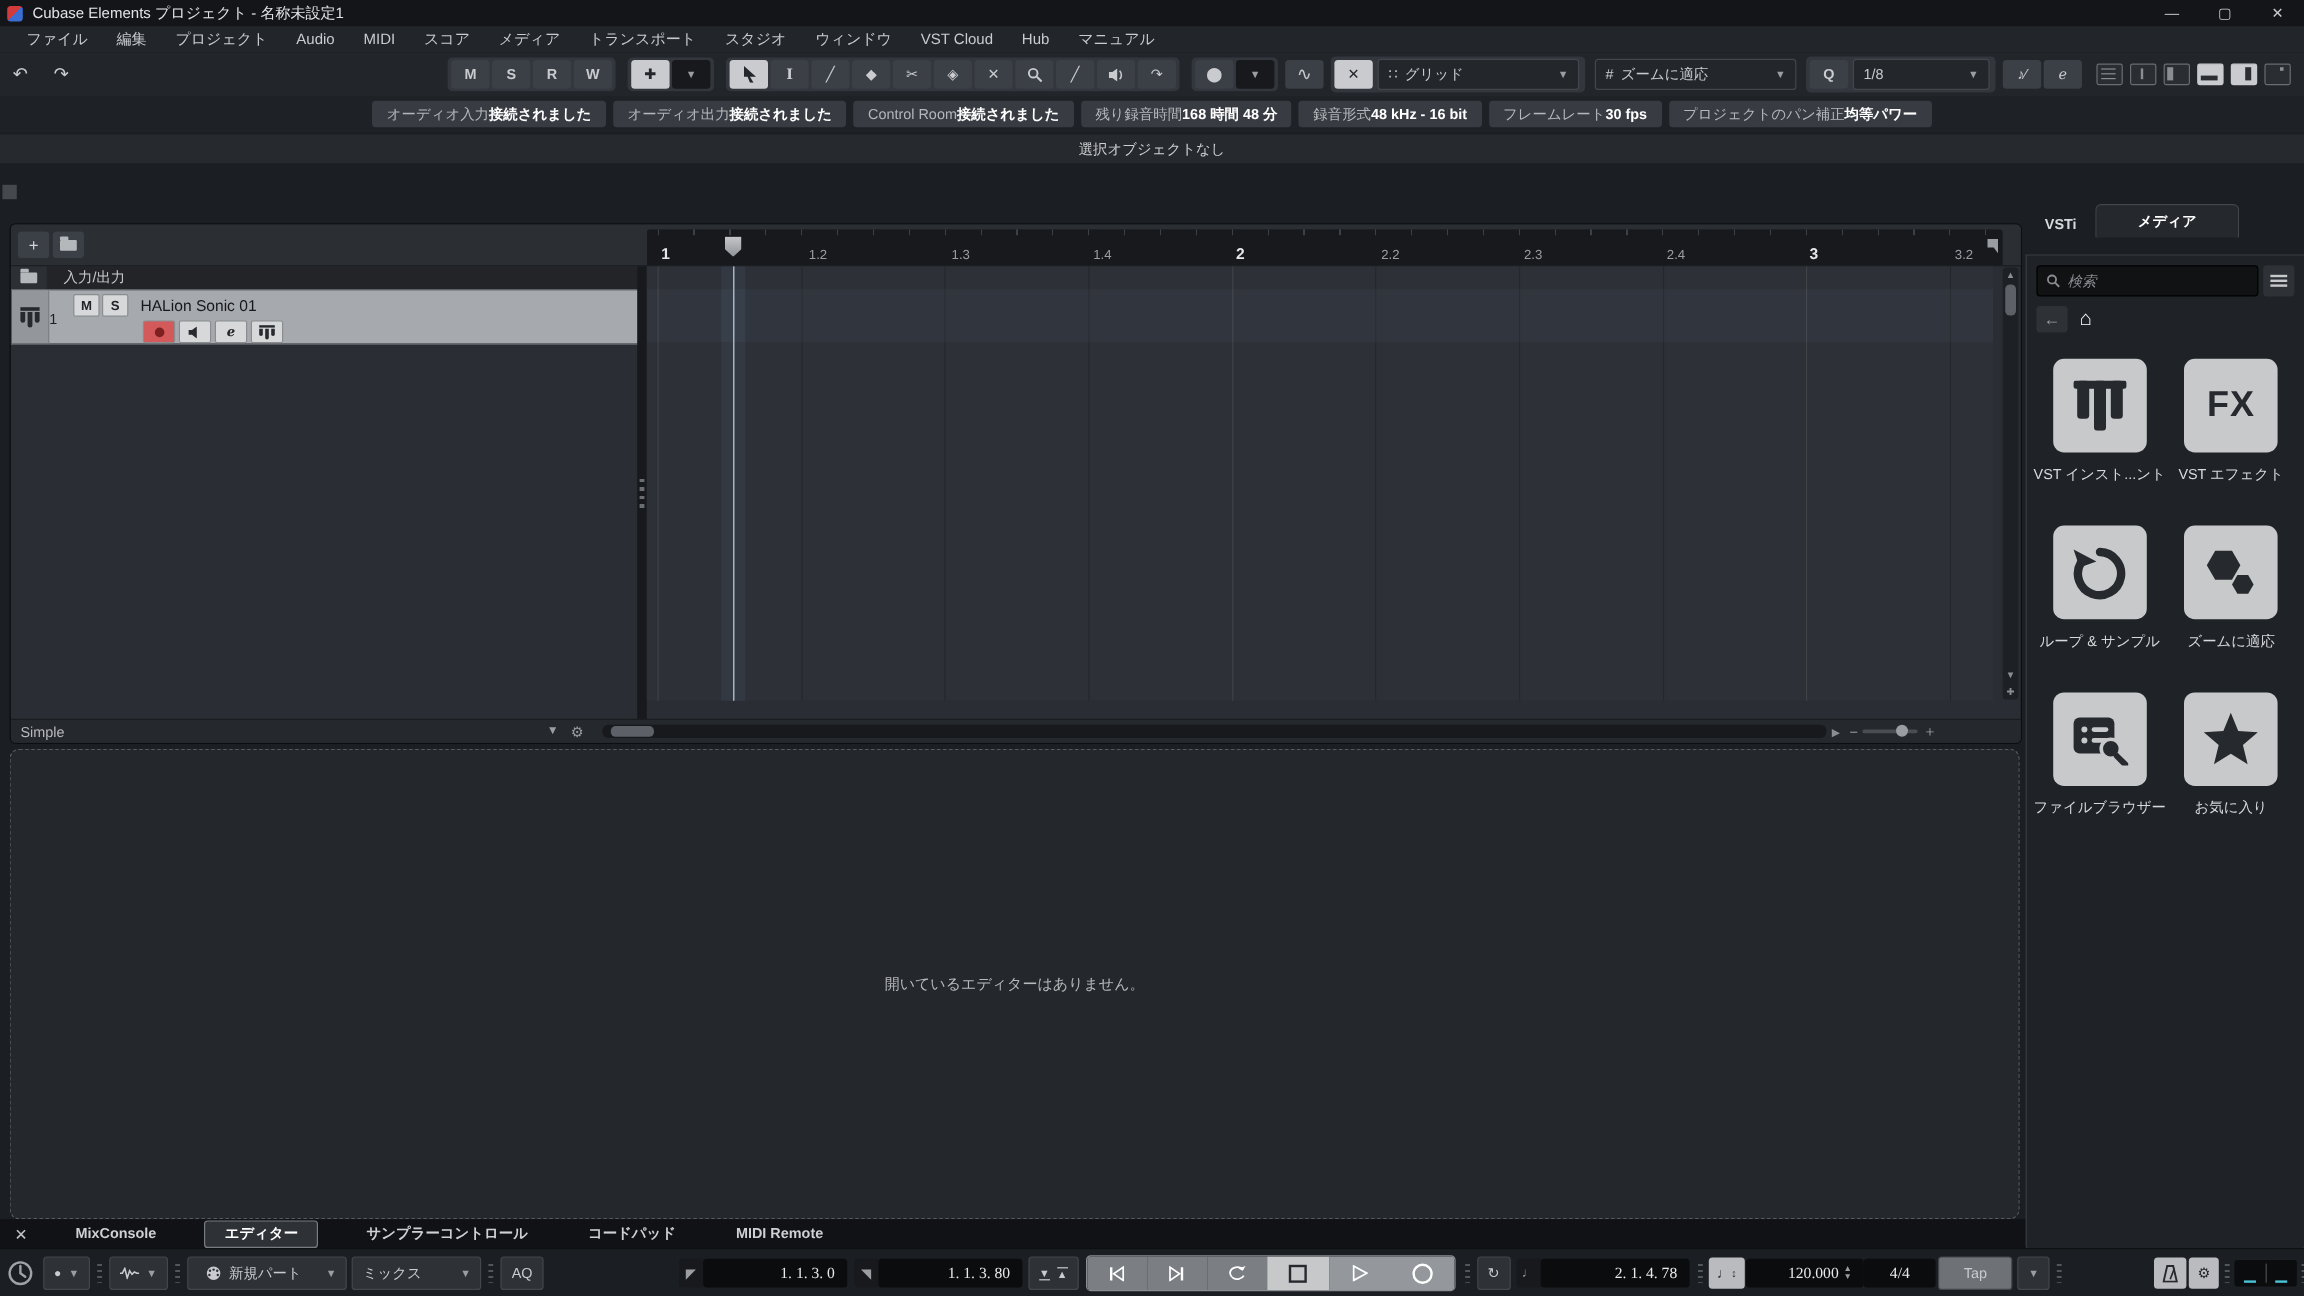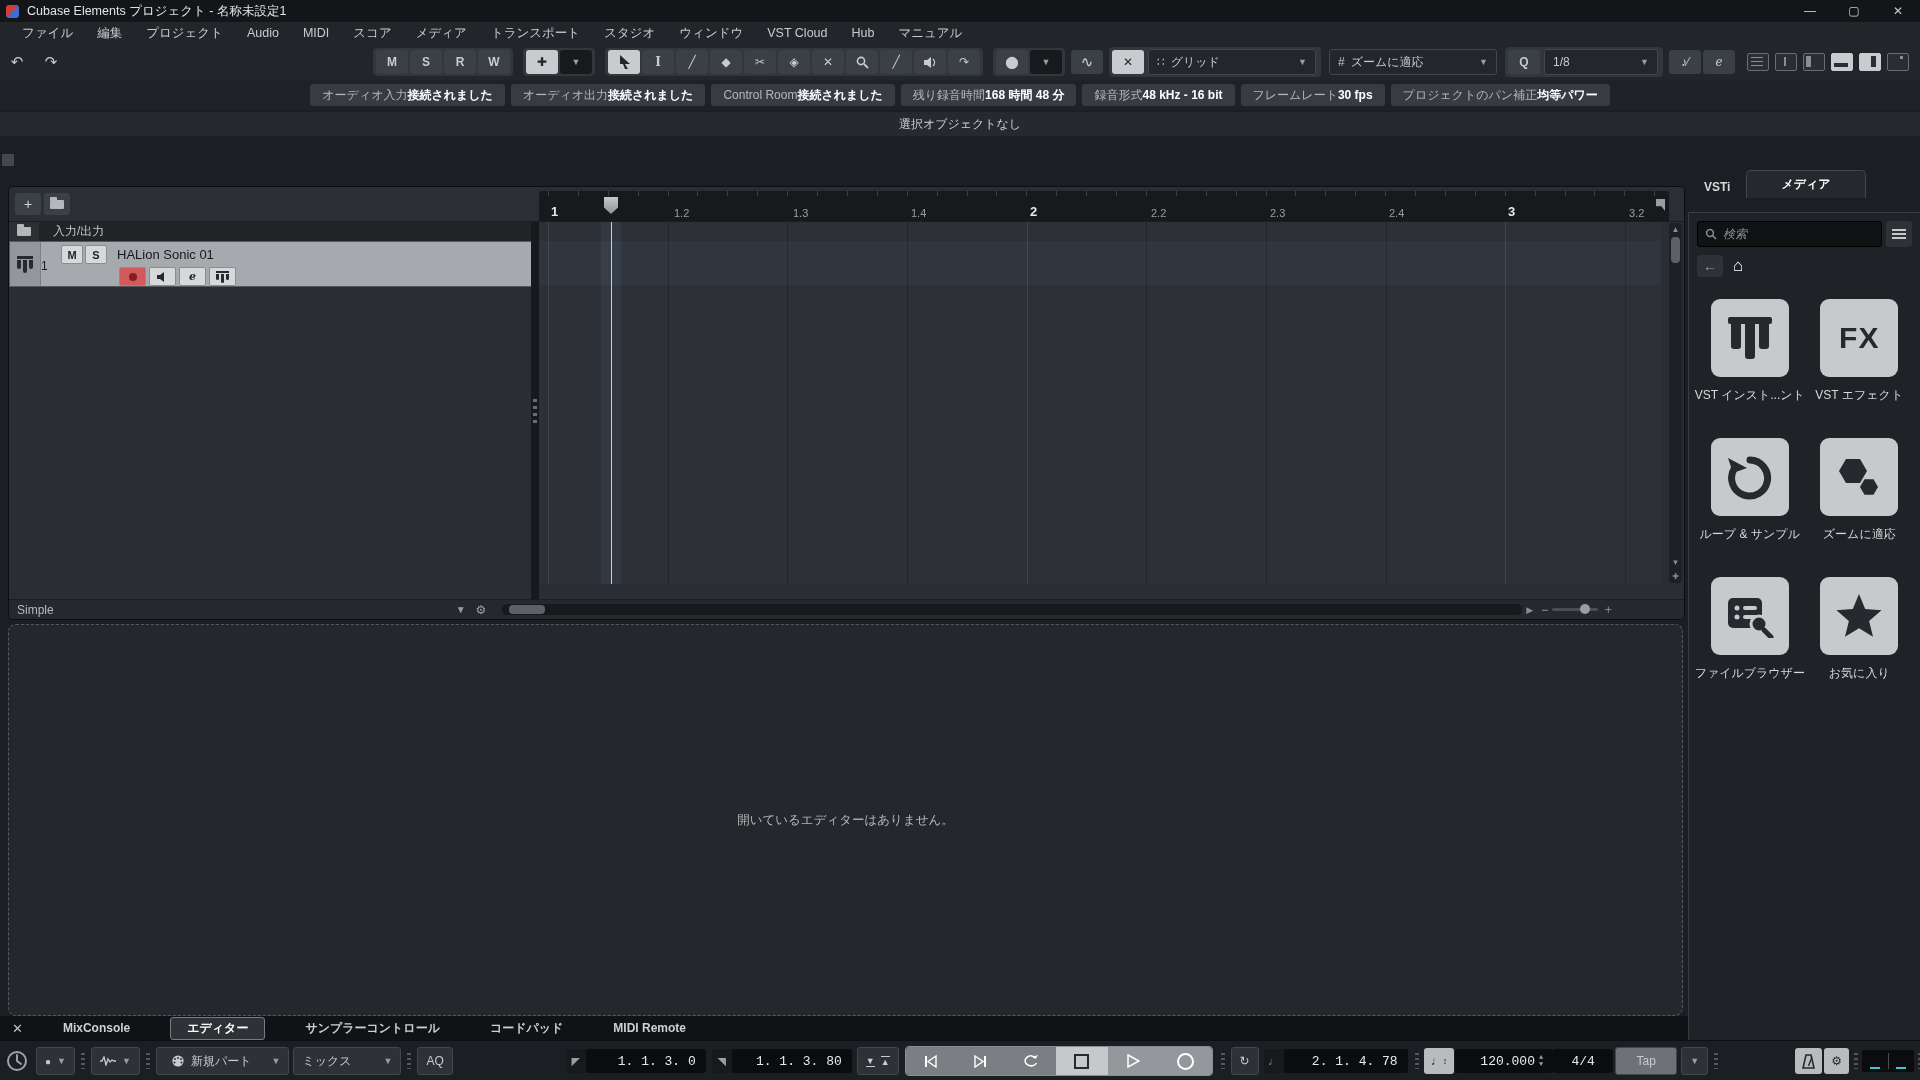--- a/index.html
+++ b/index.html
@@ -109,21 +109,21 @@
   #home-ic{color:#ffffff;font-size:17px;}
   #tile-grid{position:absolute;left:6px;top:86px;width:219px;display:grid;grid-template-columns:1fr 1fr;row-gap:34px;justify-items:center;}
   .tile{display:flex;flex-direction:column;align-items:center;width:104px;}
   .tile-box{width:78px;height:78px;background:#c7c9cb;border-radius:9px;display:flex;align-items:center;justify-content:center;}
   .tile-label{margin-top:10px;color:#d8d9db;font-size:12px;white-space:nowrap;}
   .fx-text{font-weight:bold;font-size:30px;color:#26292d;letter-spacing:1px;}
   
   #transport{left:0;top:1040px;width:1920px;height:40px;background:#1b1e22;border-top:1px solid #0d0f12;display:flex;align-items:center;padding:0 6px;}
   .dots{width:4px;height:16px;margin:0 4px;background:repeating-linear-gradient(#53565b 0 2px,transparent 2px 5px);}
   .tpbtn{height:26px;background:#2e3136;border:1px solid #43464b;border-radius:3px;display:flex;align-items:center;justify-content:center;gap:6px;padding:0 8px;color:#c9cbce;margin:0 2px;}
-  .disp{height:24px;background:#0a0c0e;border-radius:3px;color:#e8e9eb;font-family:Liberation Mono, monospace;font-size:13px;display:flex;align-items:center;justify-content:flex-end;padding:0 10px;}
+  .disp{height:24px;background:#0a0c0e;border-radius:3px;color:#e8e9eb;font-family:Liberation Serif, serif;font-size:13px;display:flex;align-items:center;justify-content:flex-end;padding:0 10px;}
   .flagcell{width:20px;height:24px;background:#17191d;border-radius:3px 0 0 3px;display:flex;align-items:center;justify-content:center;color:#9a9da1;font-size:11px;}
   .lgroup{display:flex;align-items:center;margin:0 3px;}
   .tcluster{display:flex;height:28px;border-radius:4px;overflow:hidden;border:1px solid #8a8d92;margin:0 4px;}
   .tcbtn{width:50px;display:flex;align-items:center;justify-content:center;background:#7b7e83;}
   .tcbtn.stop{background:#c6c8ca;width:52px;}
   .tcbtn.pr{background:#94979c;width:52px;}
   .stop-sq{width:11px;height:11px;border:2px solid #26292d;}
   .rec-circ{width:13px;height:13px;border:2px solid #ffffff;border-radius:50%;}
   .lightbtn{height:26px;background:#b9bbbe;border-radius:3px;color:#26292d;display:flex;align-items:center;justify-content:center;padding:0 7px;margin:0 1px;}
   #tempo-stepper{display:flex;flex-direction:column;font-size:7px;color:#9a9da1;line-height:7px;margin-left:4px;}

